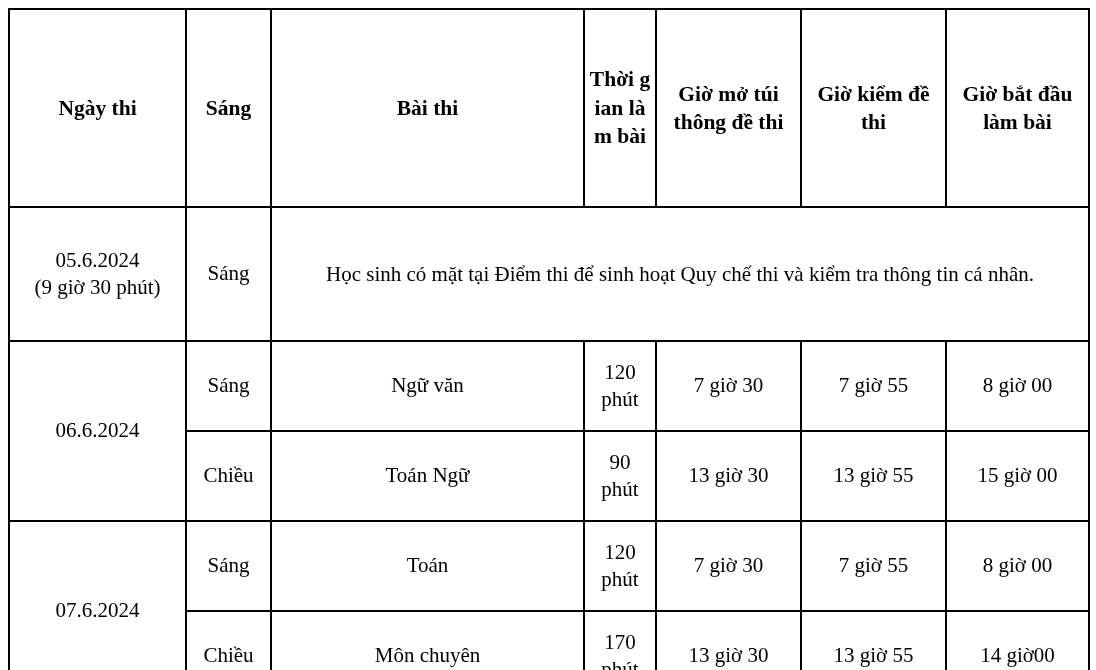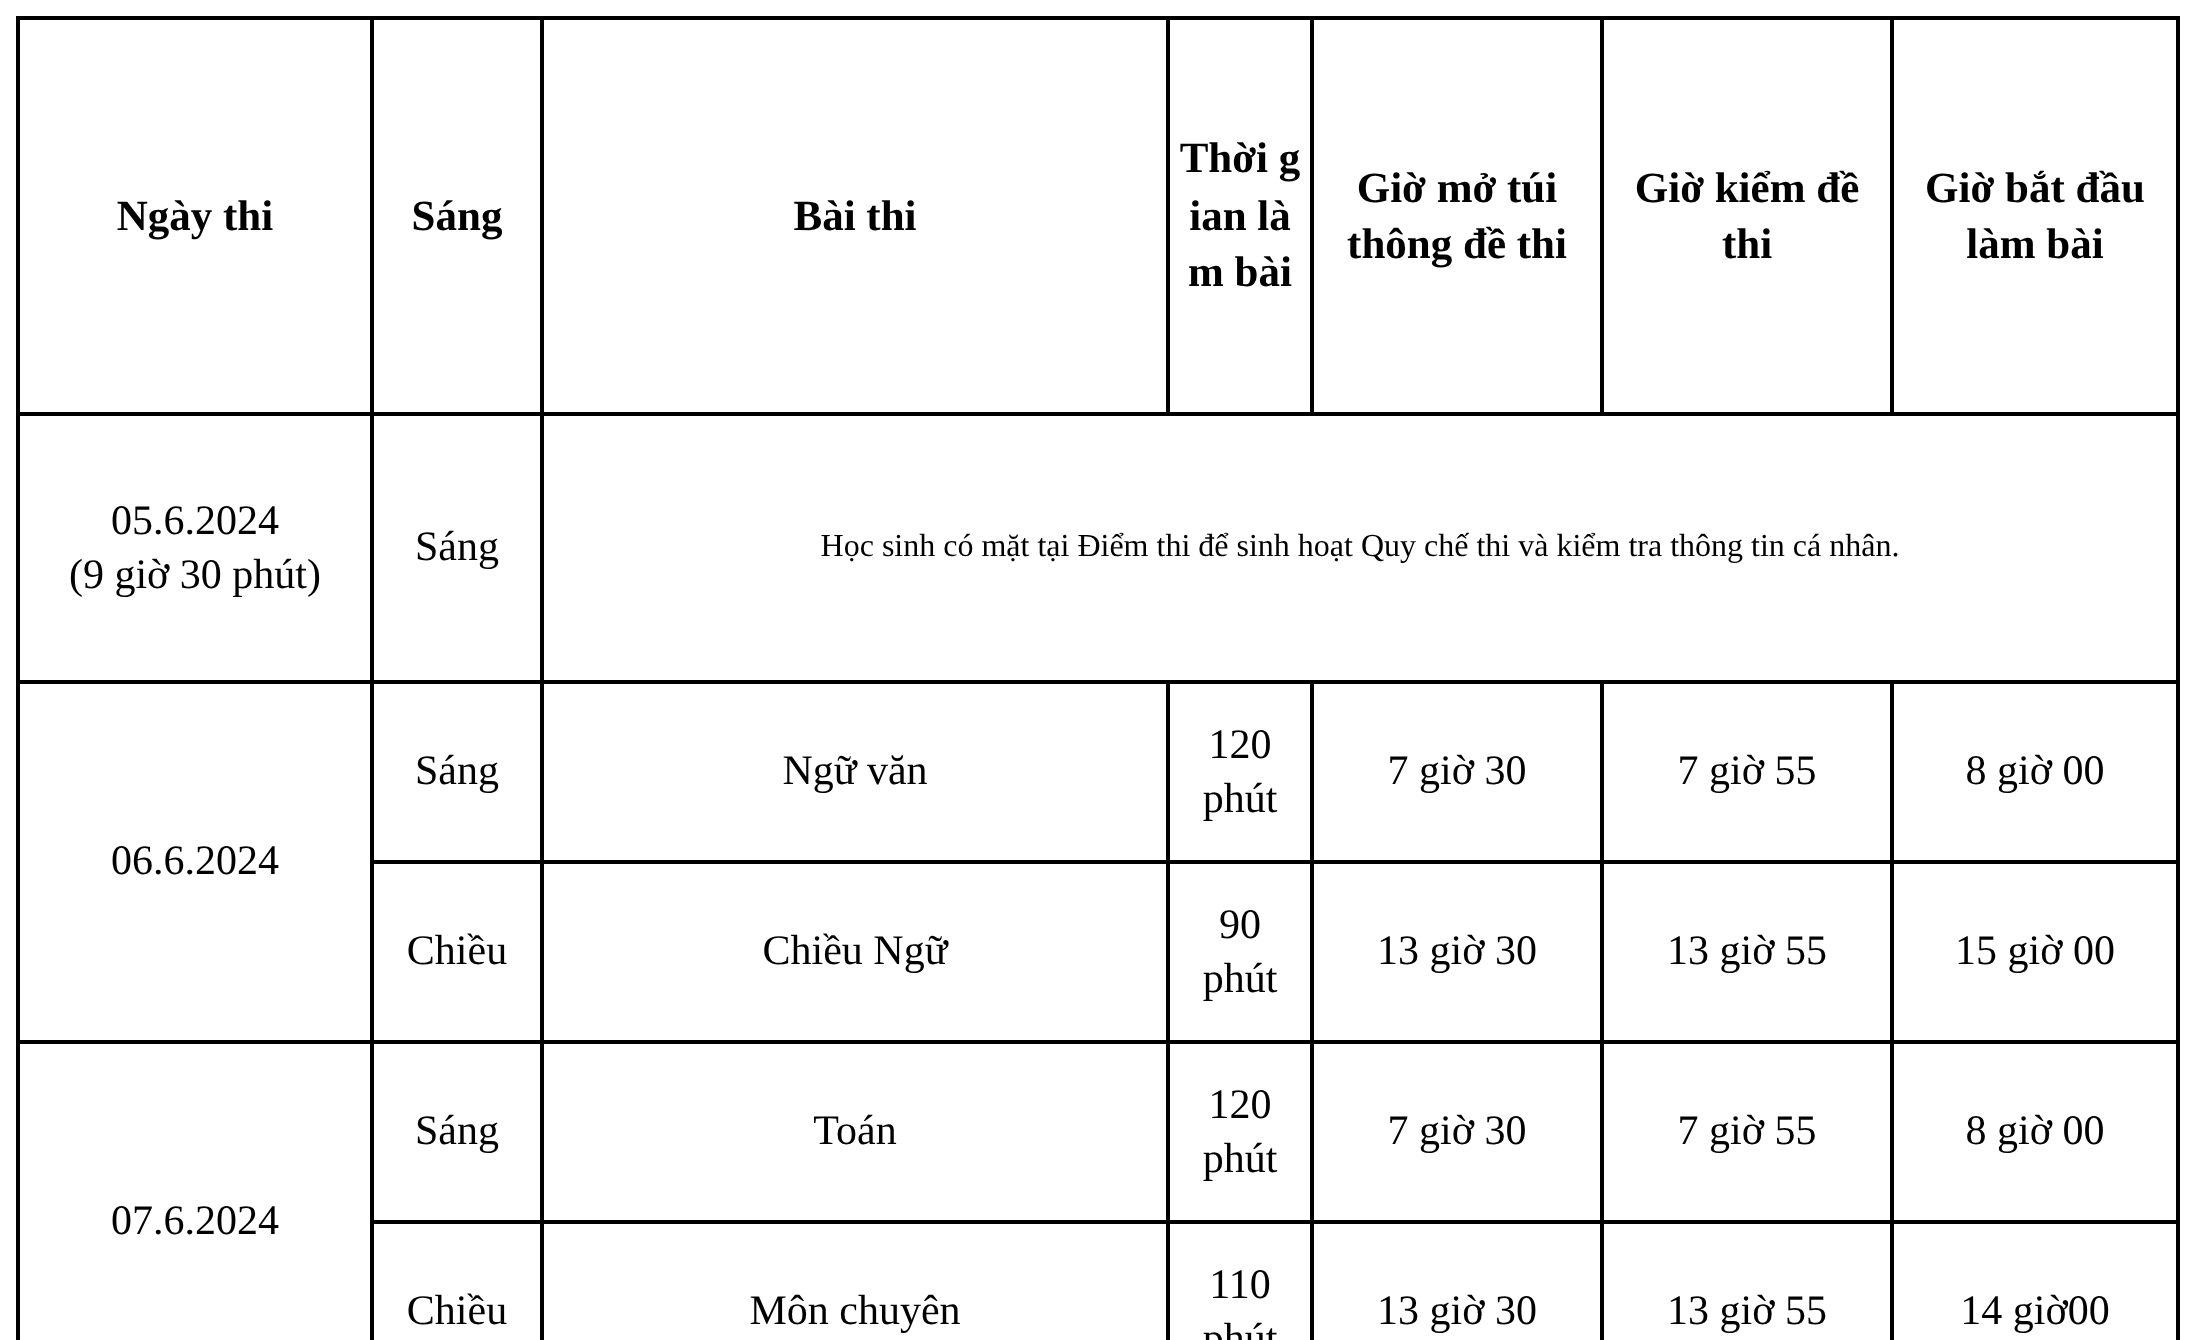--- a/index.html
+++ b/index.html
@@ -67,21 +67,21 @@
   .hdr-duration {
     word-break: break-all;
     hyphens: none;
     padding-left: 1px;
     padding-right: 1px;
   }
 
   .row-note td.note-cell {
     padding: 10px 26px;
     line-height: 1.45;
-    font-size: 16px;
+    font-size: 21px;
   }
 
   .cell-date {
     line-height: 1.75;
   }
   .cell-date .date-sub {
     display: block;
   }
 
   .row-exam td {
@@ -147,21 +147,21 @@
         <td class="cell-duration">
           <span class="dur-num">120</span>
           <span class="dur-unit">phút</span>
         </td>
         <td>7 giờ 30</td>
         <td>7 giờ 55</td>
         <td>8 giờ 00</td>
       </tr>
       <tr class="row-exam">
         <td>Chiều</td>
-        <td>Chiều Ngữ</td>
+        <td>Toán Ngữ</td>
         <td class="cell-duration">
           <span class="dur-num">90</span>
           <span class="dur-unit">phút</span>
         </td>
         <td>13 giờ 30</td>
         <td>13 giờ 55</td>
         <td>15 giờ 00</td>
       </tr>
 
       <tr class="row-exam">
@@ -173,21 +173,21 @@
           <span class="dur-unit">phút</span>
         </td>
         <td>7 giờ 30</td>
         <td>7 giờ 55</td>
         <td>8 giờ 00</td>
       </tr>
       <tr class="row-exam">
         <td>Chiều</td>
         <td>Môn chuyên</td>
         <td class="cell-duration">
-          <span class="dur-num">110</span>
+          <span class="dur-num">170</span>
           <span class="dur-unit">phút</span>
         </td>
         <td>13 giờ 30</td>
         <td>13 giờ 55</td>
         <td>14 giờ00</td>
       </tr>
 
     </tbody>
   </table>
 

